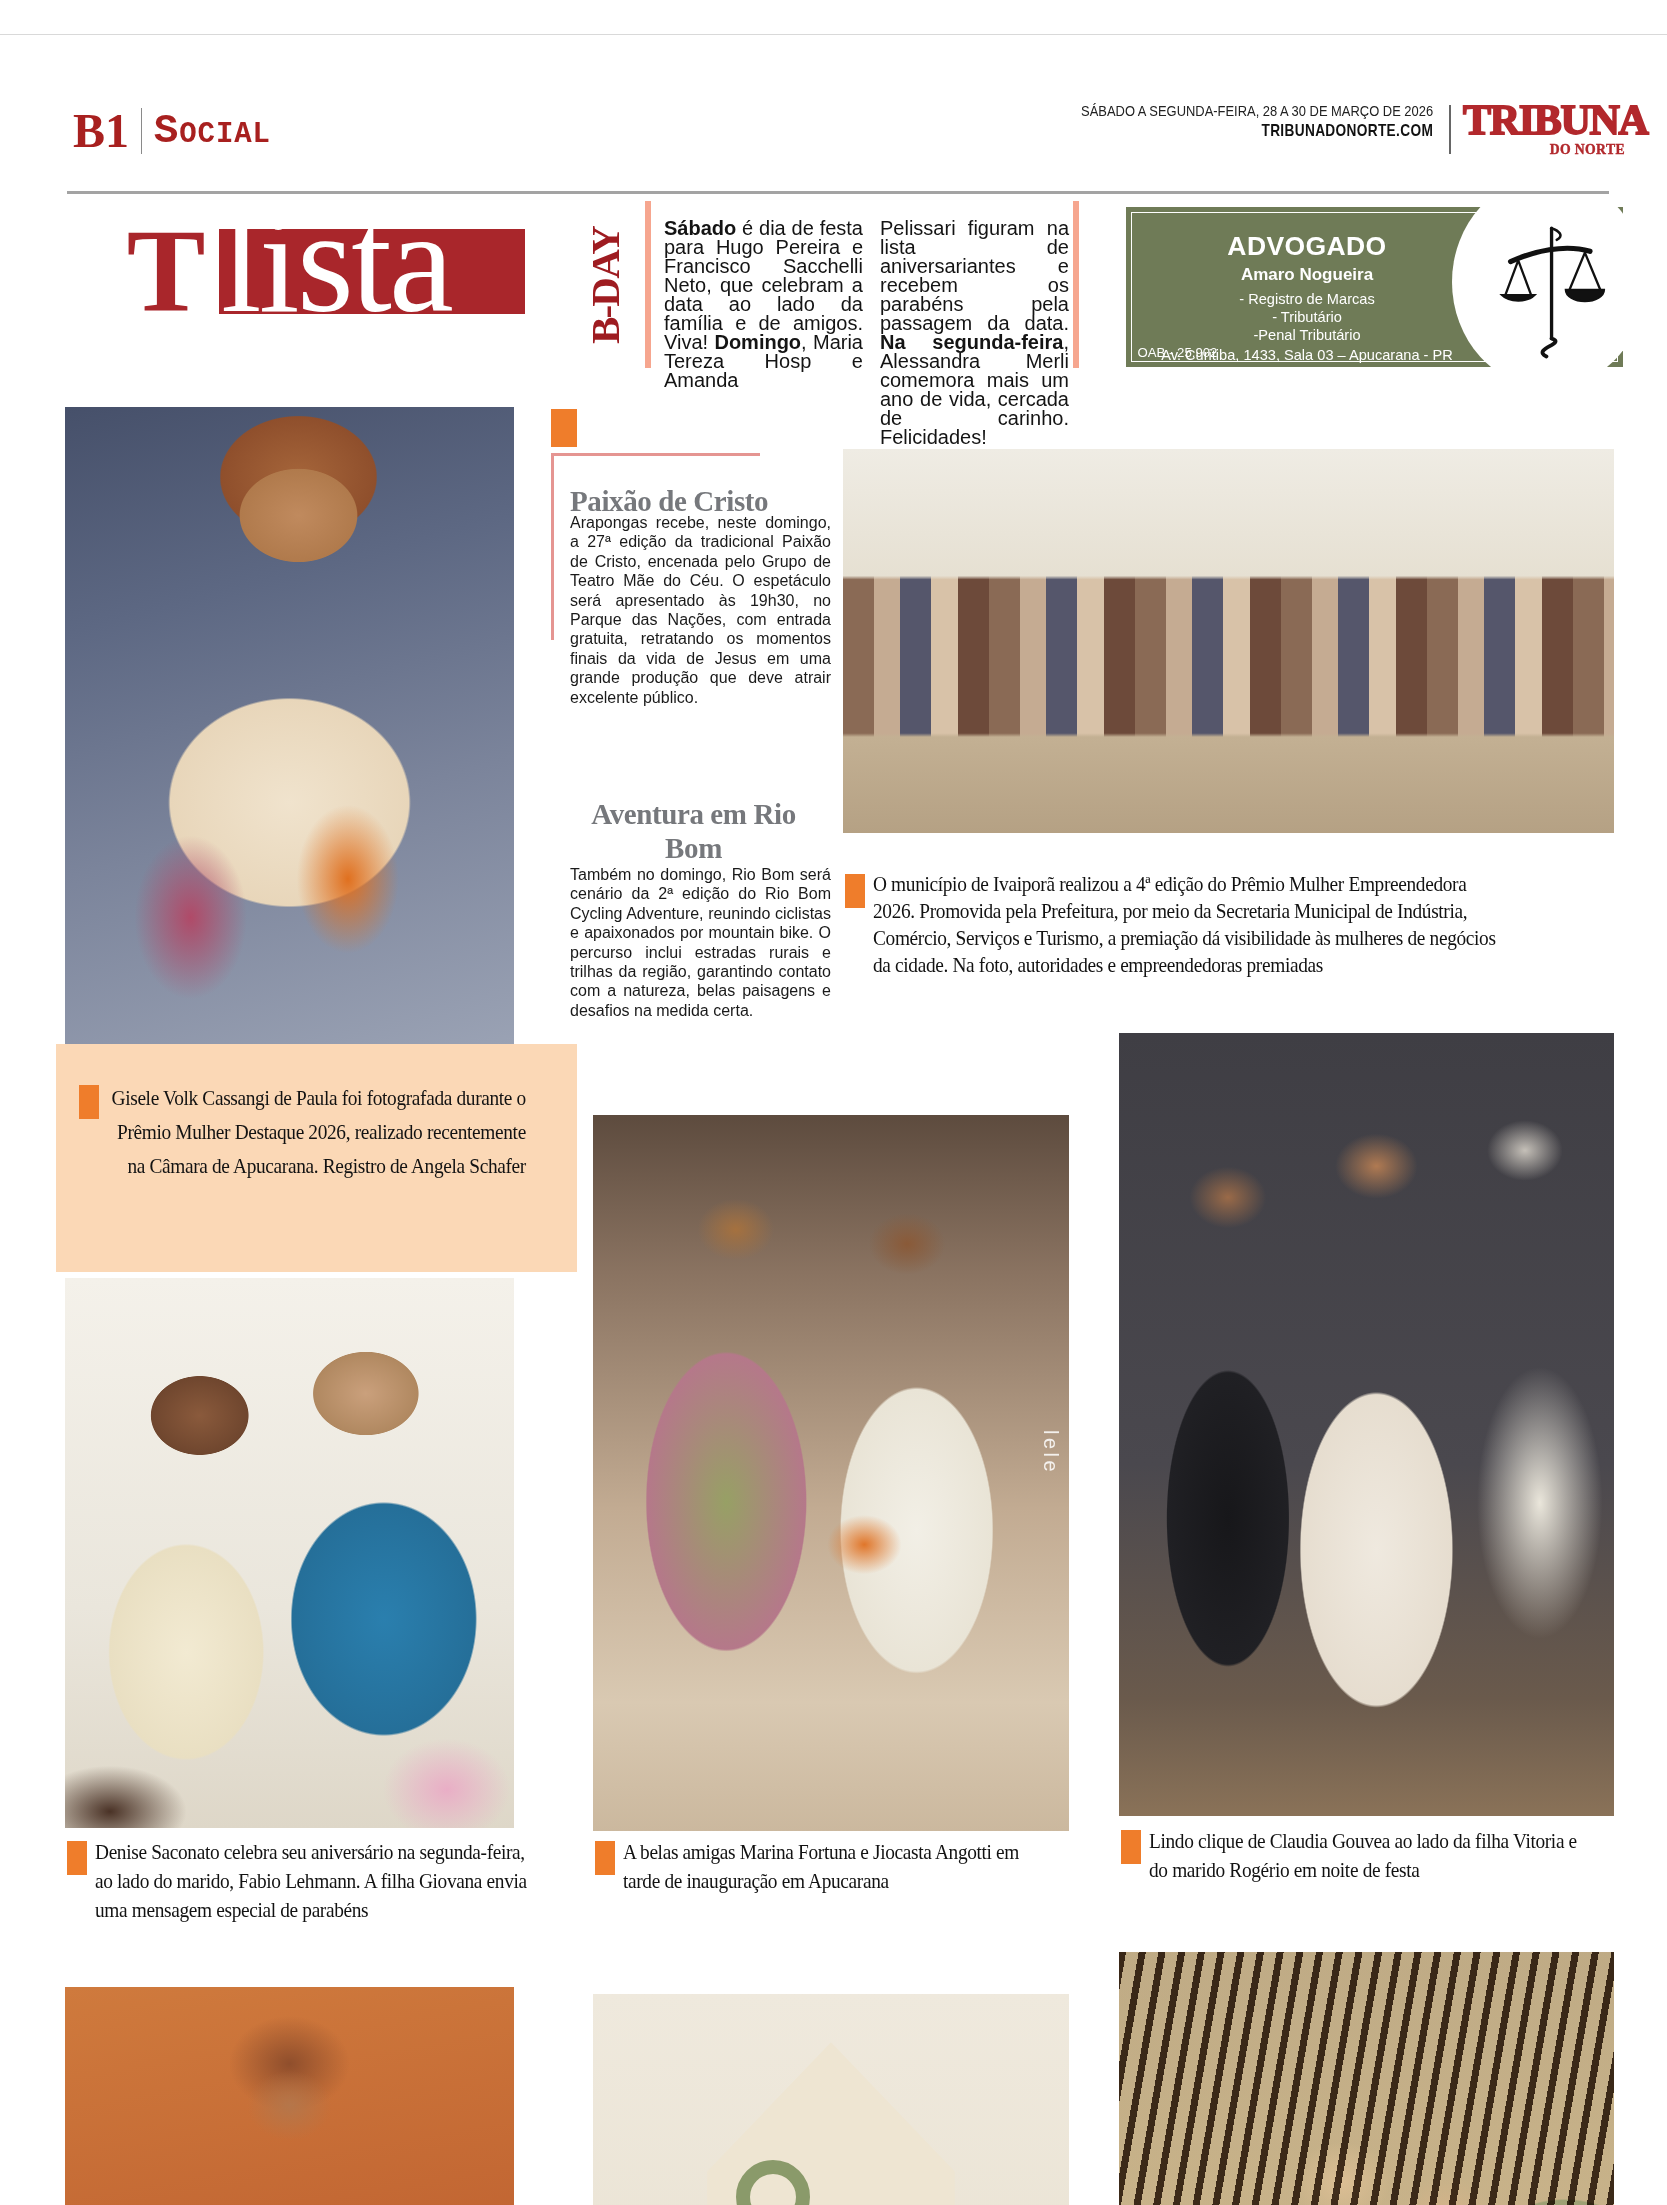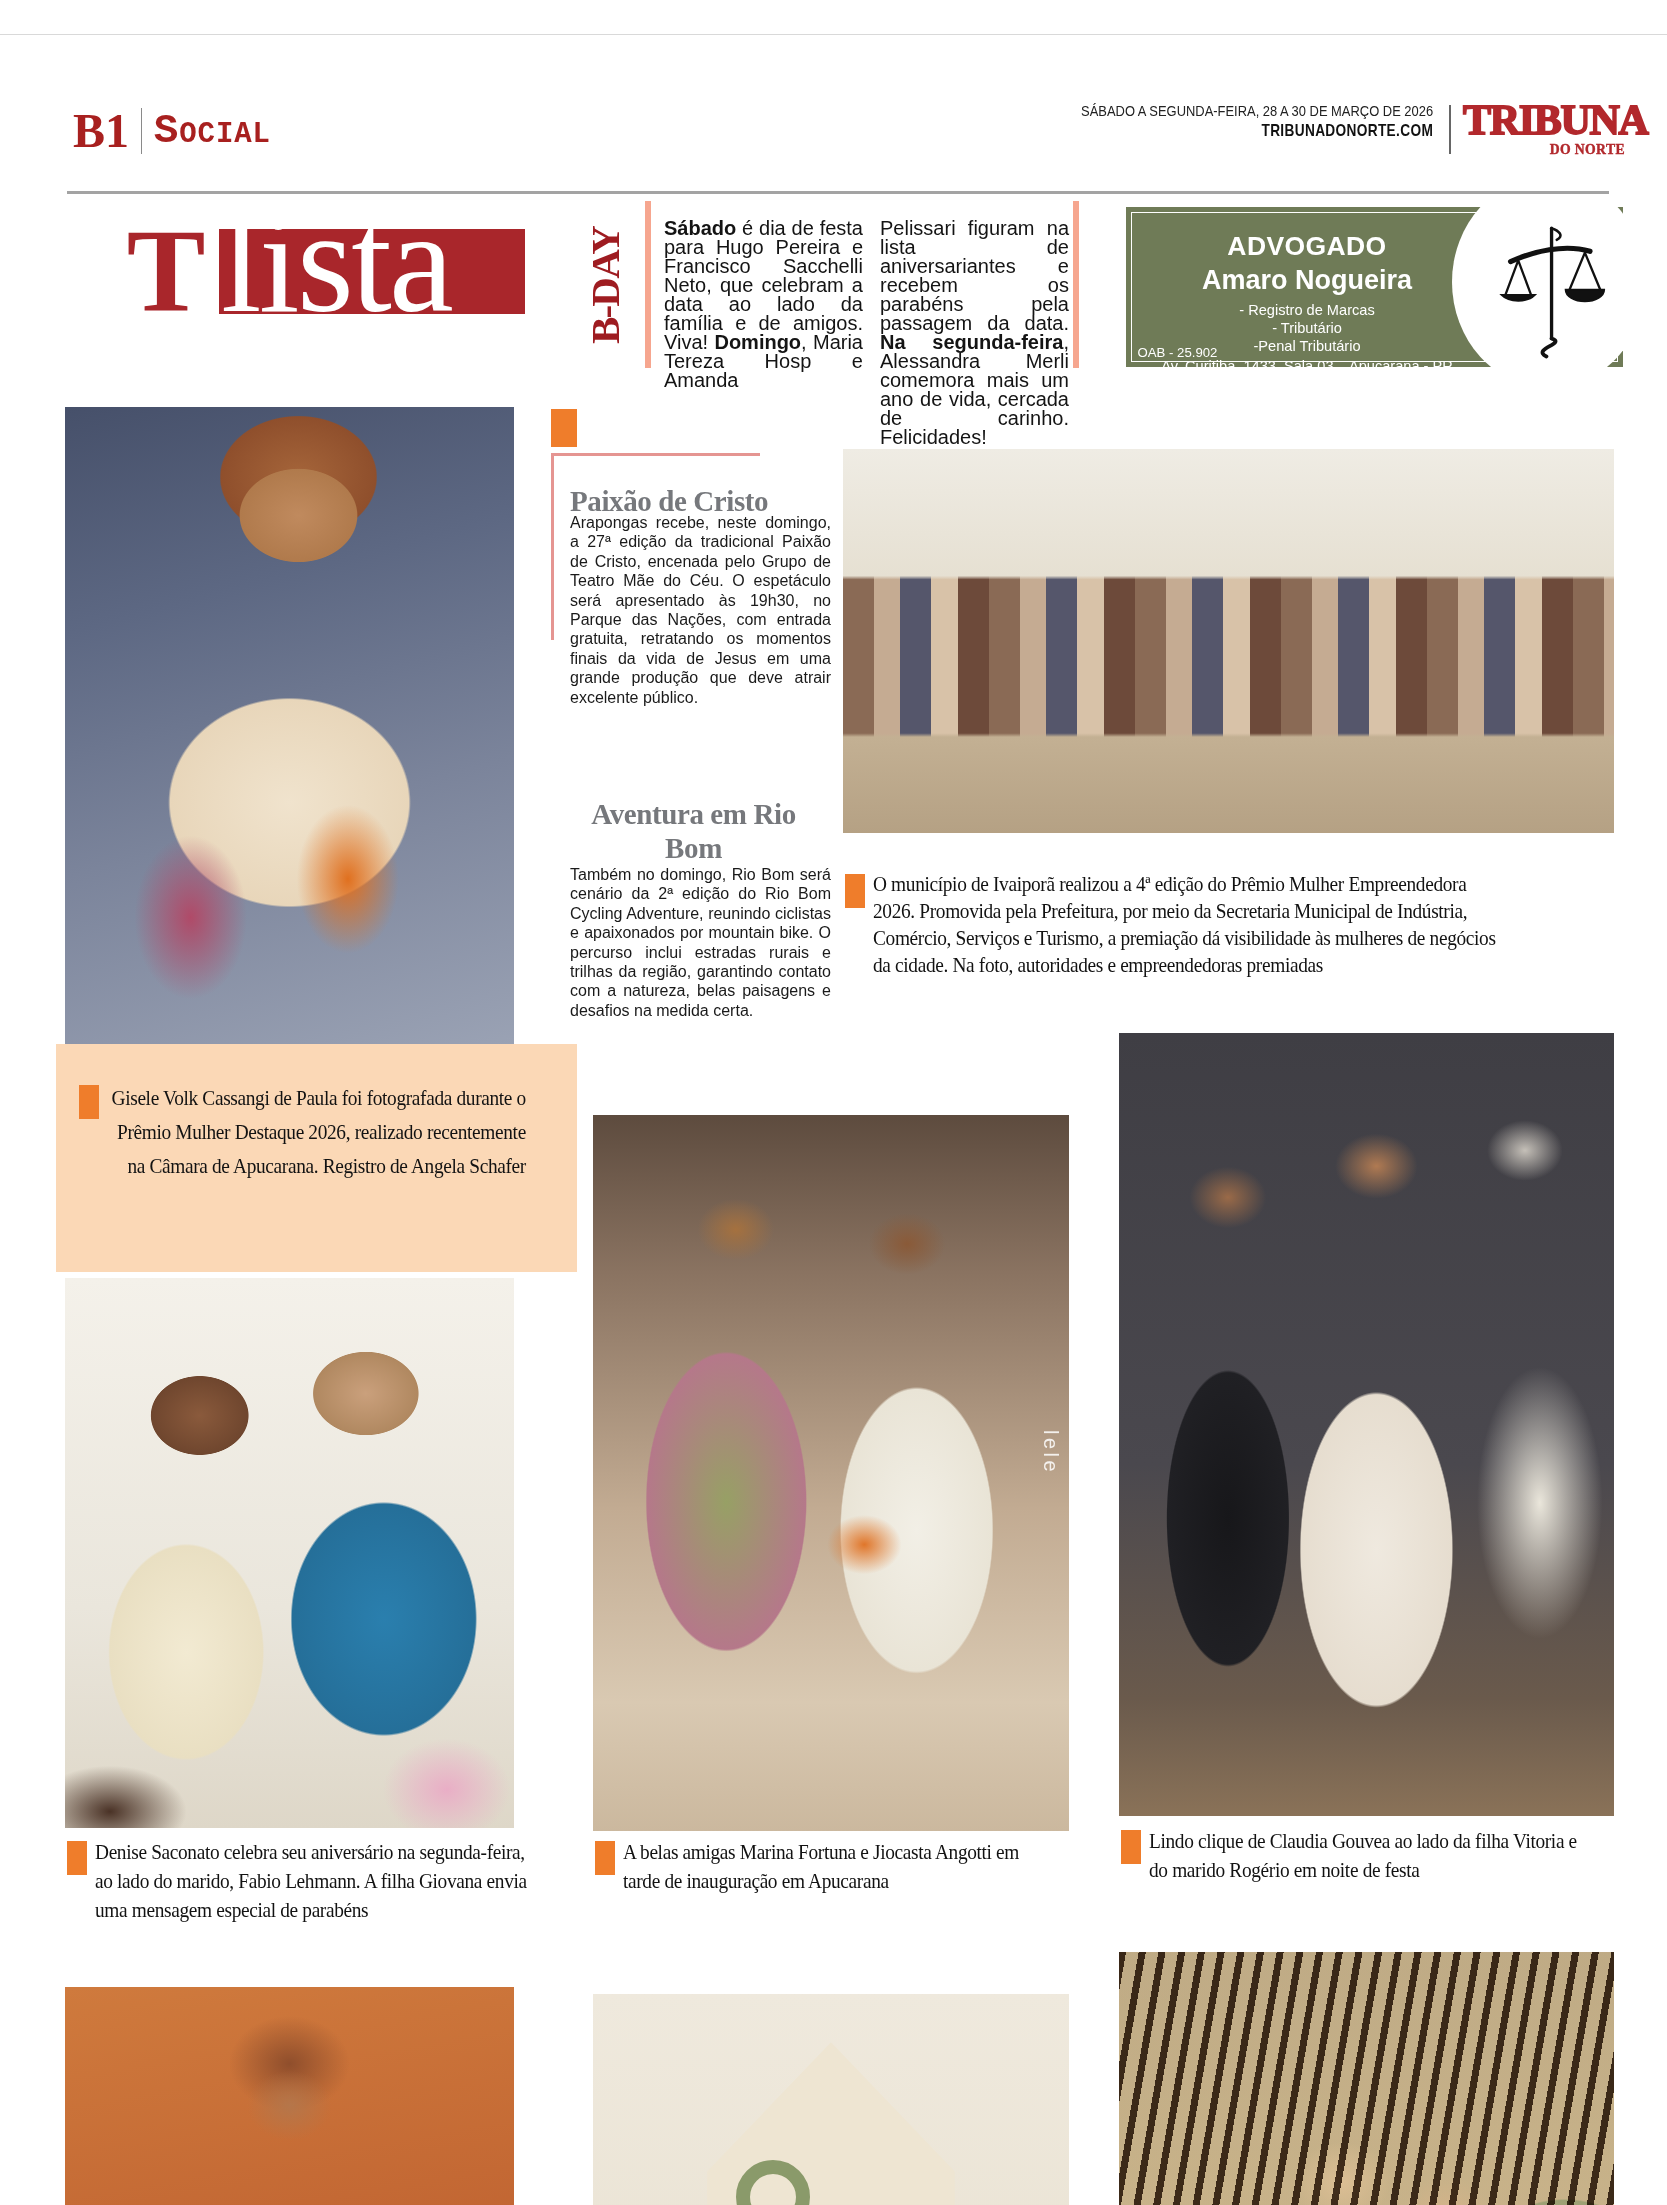--- a/index.html
+++ b/index.html
@@ -44,21 +44,21 @@
   .bcol1{left:664px;top:199px;width:199px;}
   .bcol2{left:880px;top:199px;width:189px;}
 
   
   .ad{left:1126px;top:207px;width:497px;height:160px;background:#6f7b57;overflow:hidden;color:#fff;}
   .ad-border{position:absolute;left:5.3px;top:5.3px;right:5.3px;bottom:5.3px;border:1.3px solid #ffffff;}
   .ad-ellipse{position:absolute;right:-23px;top:-31px;width:194px;height:212px;background:#ffffff;border-radius:50%;}
   .ad-ellipse svg{position:absolute;left:31px;top:42px;}
   .ad-text{position:absolute;left:31px;top:9.7px;width:300px;text-align:center;margin-top:14px;}
   .ad-title{font-size:26.5px;font-weight:bold;letter-spacing:0.4px;}
-  .ad-name{font-size:27px;font-weight:bold;margin-top:3.5px;}
+  .ad-name{font-size:17px;font-weight:bold;margin-top:3.5px;}
   .ad-svc{font-size:14.6px;line-height:18px;margin-top:4.4px;}
   .ad-addr{font-size:14.6px;margin-top:3.5px;}
   .ad-phone{font-size:26.5px;font-weight:bold;margin-top:2.6px;letter-spacing:0.4px;}
   .ad-oab{position:absolute;left:11.5px;bottom:7px;font-size:13.2px;color:#fff;}
 
   
   .osq{width:25.6px;height:38px;background:#ef7d2b;}
   .sq-art{left:551px;top:409px;}
   .lr-h{left:551px;top:453px;width:209px;height:3.1px;background:#e59592;}
   .lr-v{left:551px;top:453px;width:3.1px;height:187px;background:#e59592;}

